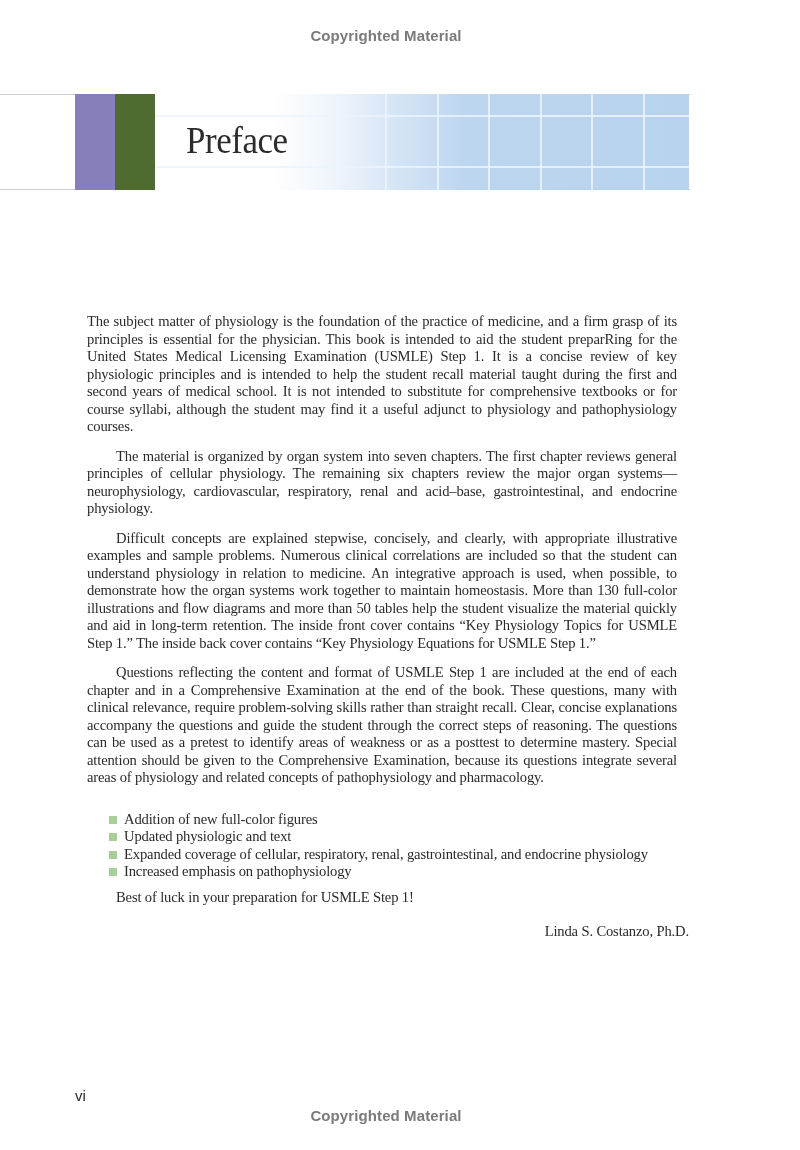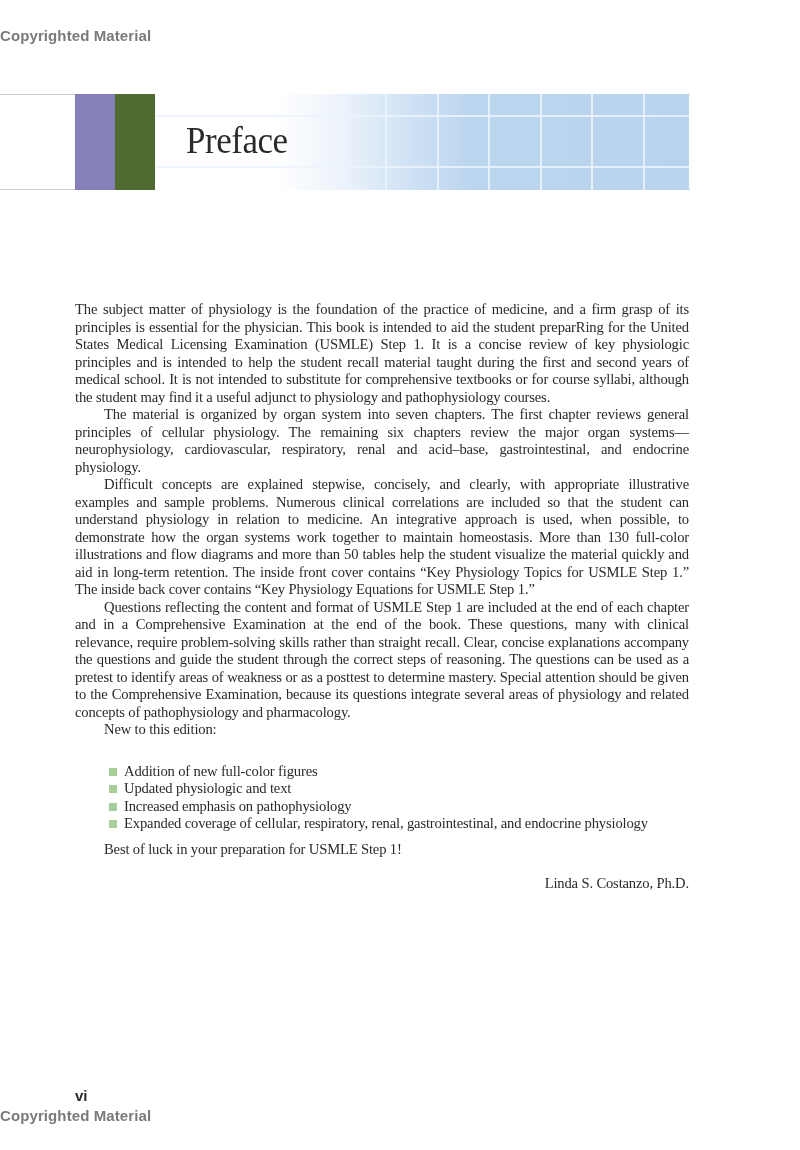--- a/index.html
+++ b/index.html
@@ -12,20 +12,21 @@
       height: 1150px;
       position: relative;
       overflow: hidden;
       font-family: "Liberation Serif", "DejaVu Serif", serif;
       color: #2a2a2a;
     }
     .watermark {
       position: absolute;
       left: 0;
       width: 772px;
+      text-align: center;
       font-family: "Liberation Sans", "DejaVu Sans", sans-serif;
       font-size: 15px;
       font-weight: bold;
       color: #7a7a7a;
       letter-spacing: 0.1px;
     }
     .watermark.top { top: 27px; }
     .watermark.bottom { top: 1107px; }
 
     
@@ -94,21 +95,21 @@
     .content {
       position: absolute;
       left: 75px;
       top: 301px;
       width: 614px;
       font-size: 14.6px;
       line-height: 17.5px;
       letter-spacing: -0.15px;
     }
     .content p {
-      margin: 0;
+      margin: 12px;
       text-align: justify;
       text-indent: 29px;
       hyphens: manual;
     }
     .content p.first { text-indent: 0; }
     .content p.intro { text-align: left; }
     .bullets {
       list-style: none;
       margin: 24px 0 0 0;
       padding: 0 0 0 49px;
@@ -133,21 +134,21 @@
     .signature {
       margin-top: 17px;
       text-align: right;
     }
 
     .page-number {
       position: absolute;
       left: 75px;
       top: 1087px;
       font-family: "Liberation Sans", "DejaVu Sans", sans-serif;
-      font-weight: bold;
+      font-weight: normal;
       font-size: 15px;
       color: #2a2a2a;
     }
   </style>
 </head>
 <body>
 
 <div class="watermark top">Copyrighted Material</div>
 
 <div class="banner-rule top"></div>
@@ -166,38 +167,37 @@
   <div class="grid-h" style="top:21px"></div>
   <div class="grid-h" style="top:72px"></div>
   <div class="banner-title">Preface</div>
 </div>
 
 <div class="content">
   <p class="first">The subject matter of physiology is the foundation of the practice of medicine, and a firm grasp of its principles is essential for the physician. This book is intended to aid the student prepar­Ring for the United States Medical Licensing Examination (USMLE) Step 1. It is a concise review of key physiologic principles and is intended to help the student recall material taught during the first and second years of medical school. It is not intended to substitute for comprehensive textbooks or for course syllabi, although the student may find it a useful adjunct to physiology and pathophysiology courses.</p>
   <p>The material is organized by organ system into seven chapters. The first chapter reviews general principles of cellular physiology. The remaining six chapters review the major organ systems—neurophysiology, cardiovascular, respiratory, renal and acid–base, gastrointestinal, and endocrine physiology.</p>
   <p>Difficult concepts are explained stepwise, concisely, and clearly, with appropriate illustra­tive examples and sample problems. Numerous clinical correlations are included so that the student can understand physiology in relation to medicine. An integrative approach is used, when possible, to demonstrate how the organ systems work together to maintain homeostasis. More than 130 full-color illustrations and flow diagrams and more than 50 tables help the stu­dent visualize the material quickly and aid in long-term retention. The inside front cover con­tains “Key Physiology Topics for USMLE Step 1.” The inside back cover contains “Key Physiology Equations for USMLE Step 1.”</p>
   <p>Questions reflecting the content and format of USMLE Step 1 are included at the end of each chapter and in a Comprehensive Examination at the end of the book. These questions, many with clinical relevance, require problem-solving skills rather than straight recall. Clear, concise explanations accompany the questions and guide the student through the correct steps of reasoning. The questions can be used as a pretest to identify areas of weakness or as a posttest to determine mastery. Special attention should be given to the Comprehensive Examination, because its questions integrate several areas of physiology and related concepts of pathophysi­ology and pharmacology.</p>
-  <p class="intro">New to this edition:</p>
 
   <ul class="bullets">
     <li>
       <span class="bullet-mark"></span>
       <span>Addition of new full-color figures</span>
     </li>
     <li>
       <span class="bullet-mark"></span>
       <span>Updated physiologic and text</span>
     </li>
     <li>
       <span class="bullet-mark"></span>
+      <span>Expanded coverage of cellular, respiratory, renal, gastrointestinal, and endocrine physiology</span>
+    </li>
+    <li>
+      <span class="bullet-mark"></span>
       <span>Increased emphasis on pathophysiology</span>
-    </li>
-    <li>
-      <span class="bullet-mark"></span>
-      <span>Expanded coverage of cellular, respiratory, renal, gastrointestinal, and endocrine physiology</span>
     </li>
   </ul>
 
   <p class="closing">Best of luck in your preparation for USMLE Step 1!</p>
   <div class="signature">Linda S. Costanzo, Ph.D.</div>
 </div>
 
 <div class="page-number">vi</div>
 
 <div class="watermark bottom">Copyrighted Material</div>

